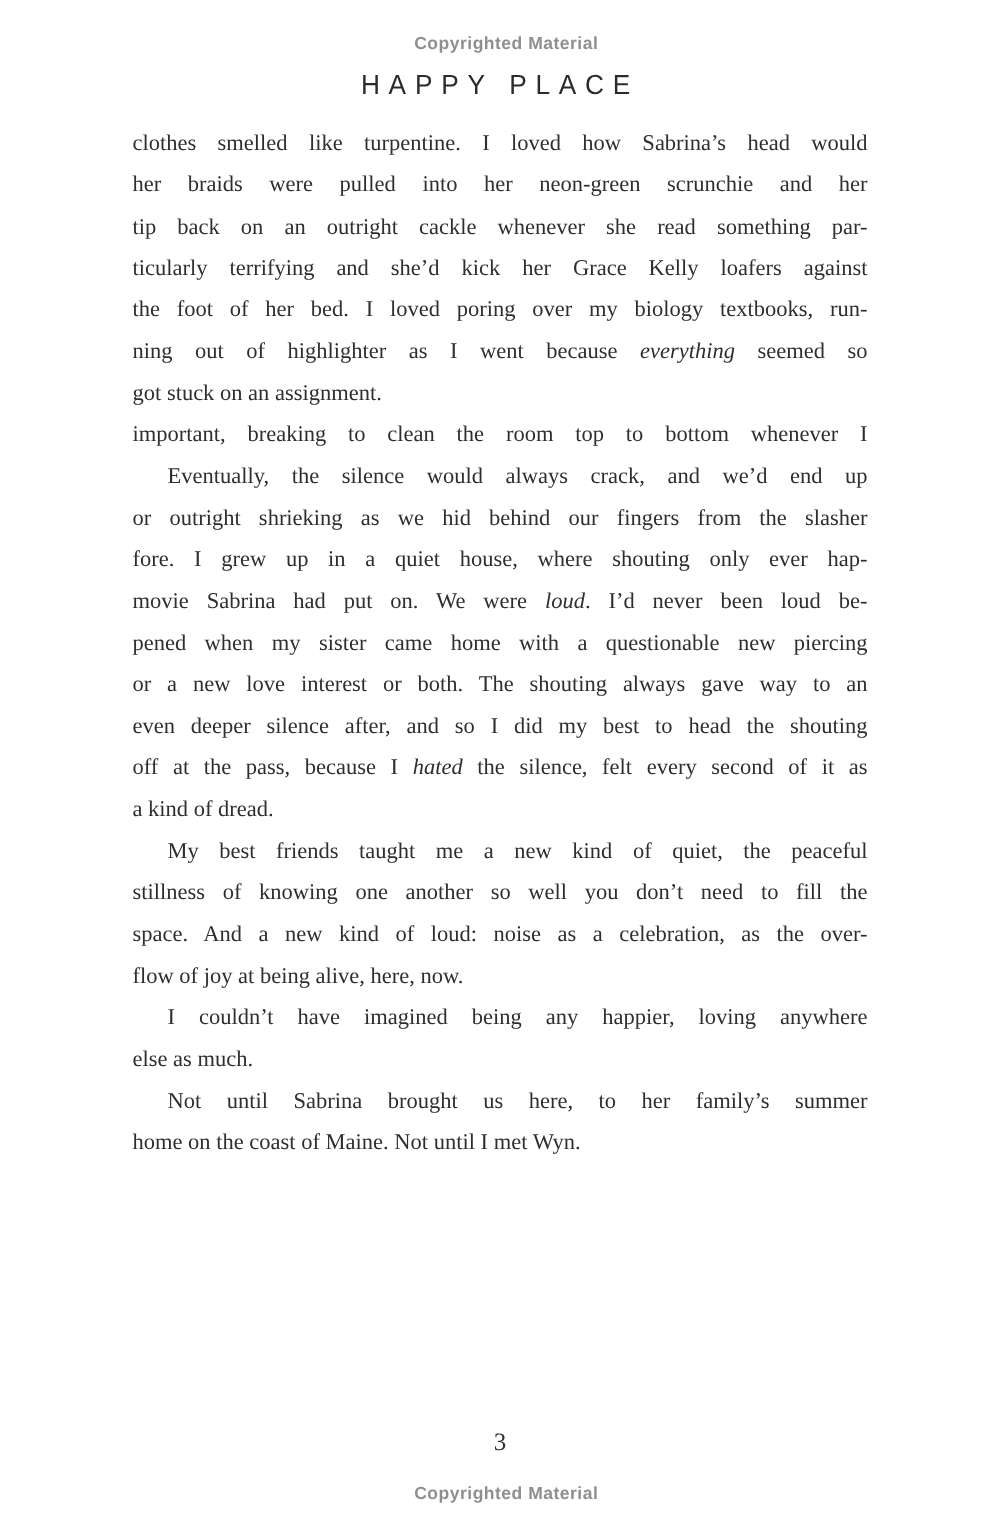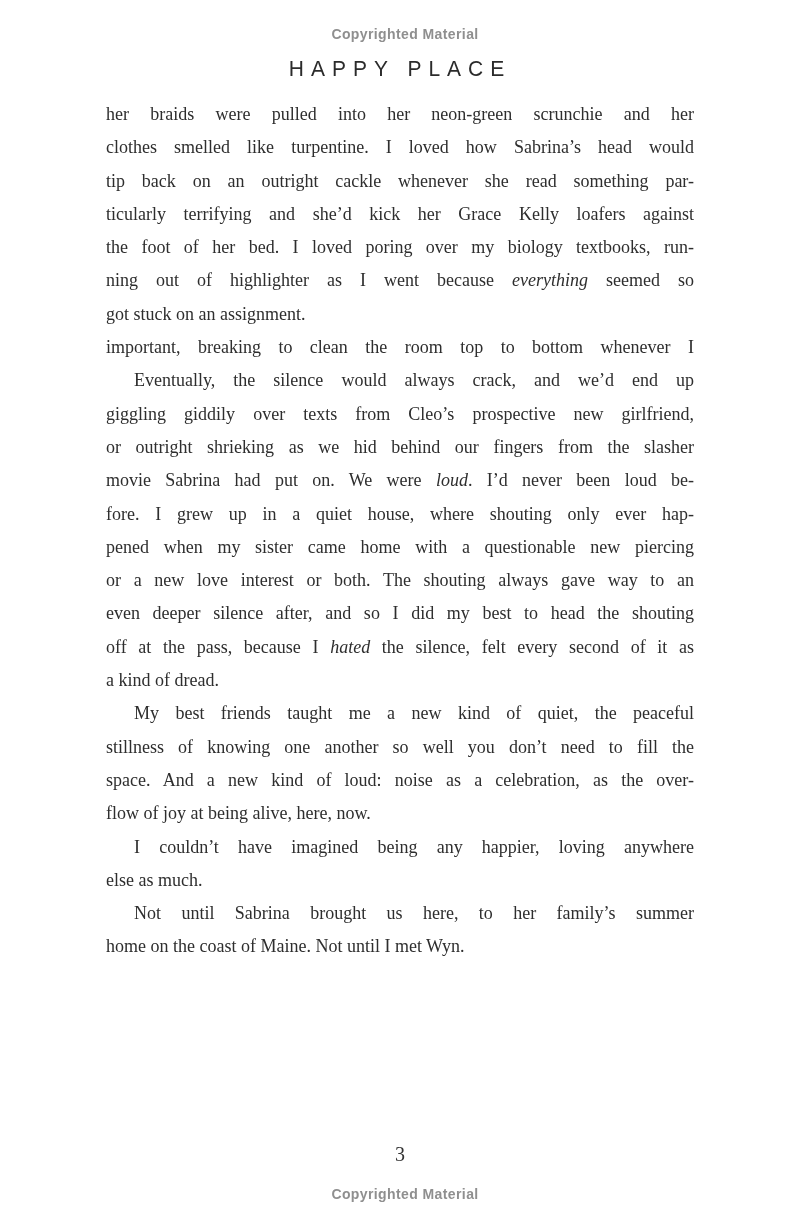--- a/index.html
+++ b/index.html
@@ -77,35 +77,34 @@
 </head>
 <body>
 
 <div class="book-page">
   <div class="copyright-notice top">Copyrighted Material</div>
 
   <div class="running-title">HAPPY PLACE</div>
 
   <div class="text-block">
       <div class="paragraph">
+        <div class="line">clothes smelled like turpentine. I loved how Sabrina’s head would</div>
         <div class="line">her braids were pulled into her neon-green scrunchie and her</div>
-        <div class="line">clothes smelled like turpentine. I loved how Sabrina’s head would</div>
         <div class="line">tip back on an outright cackle whenever she read something par-</div>
         <div class="line">ticularly terrifying and she’d kick her Grace Kelly loafers against</div>
         <div class="line">the foot of her bed. I loved poring over my biology textbooks, run-</div>
         <div class="line">ning out of highlighter as I went because <em>everything</em> seemed so</div>
         <div class="line last">got stuck on an assignment.</div>
         <div class="line">important, breaking to clean the room top to bottom whenever I</div>
       </div>
       <div class="paragraph">
         <div class="line indent">Eventually, the silence would always crack, and we’d end up</div>
-        <div class="line">giggling giddily over texts from Cleo’s prospective new girlfriend,</div>
         <div class="line">or outright shrieking as we hid behind our fingers from the slasher</div>
+        <div class="line">fore. I grew up in a quiet house, where shouting only ever hap-</div>
         <div class="line">movie Sabrina had put on. We were <em>loud</em>. I’d never been loud be-</div>
-        <div class="line">fore. I grew up in a quiet house, where shouting only ever hap-</div>
         <div class="line">pened when my sister came home with a questionable new piercing</div>
         <div class="line">or a new love interest or both. The shouting always gave way to an</div>
         <div class="line">even deeper silence after, and so I did my best to head the shouting</div>
         <div class="line">off at the pass, because I <em>hated</em> the silence, felt every second of it as</div>
         <div class="line last">a kind of dread.</div>
       </div>
       <div class="paragraph">
         <div class="line indent">My best friends taught me a new kind of quiet, the peaceful</div>
         <div class="line">stillness of knowing one another so well you don’t need to fill the</div>
         <div class="line">space. And a new kind of loud: noise as a celebration, as the over-</div>

